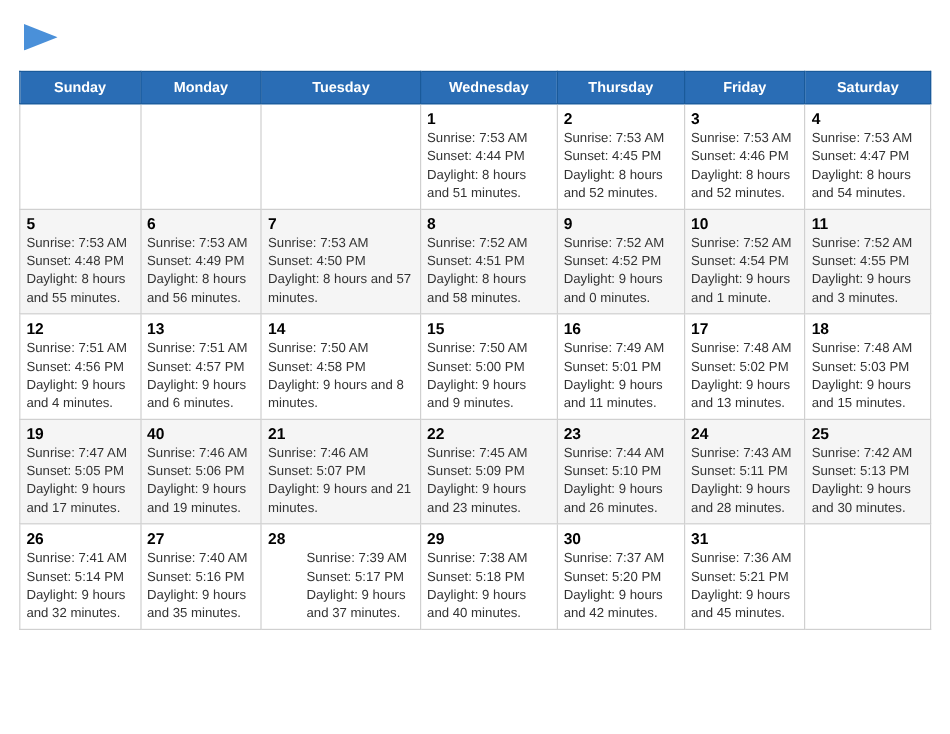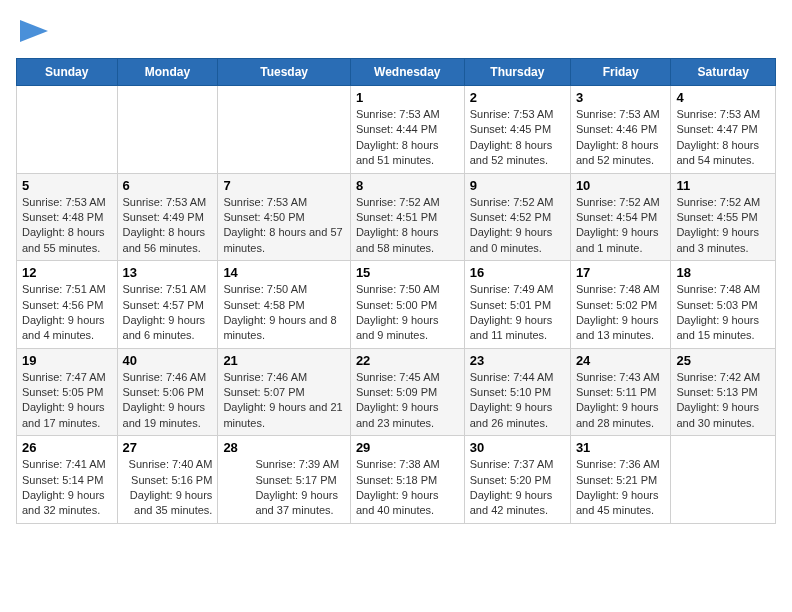--- a/index.html
+++ b/index.html
@@ -289,21 +289,21 @@
       </tr>
       <tr>
         <td>
           <span class="day-number">26</span>
           <div class="day-info" style="white-space: pre-line;">Sunrise: 7:41 AM
 Sunset: 5:14 PM
 Daylight: 9 hours and 32 minutes.</div>
         </td>
         <td>
           <span class="day-number">27</span>
-          <div class="day-info" style="white-space: pre-line; text-align: right;">Sunrise: 7:40 AM
+          <div class="day-info" style="white-space: pre-line;">Sunrise: 7:40 AM
 Sunset: 5:16 PM
 Daylight: 9 hours and 35 minutes.</div>
         </td>
         <td>
           <span class="day-number">28</span>
           <div class="day-info" style="white-space: pre-line; margin-left: 32px;">Sunrise: 7:39 AM
 Sunset: 5:17 PM
 Daylight: 9 hours and 37 minutes.</div>
         </td>
         <td>

